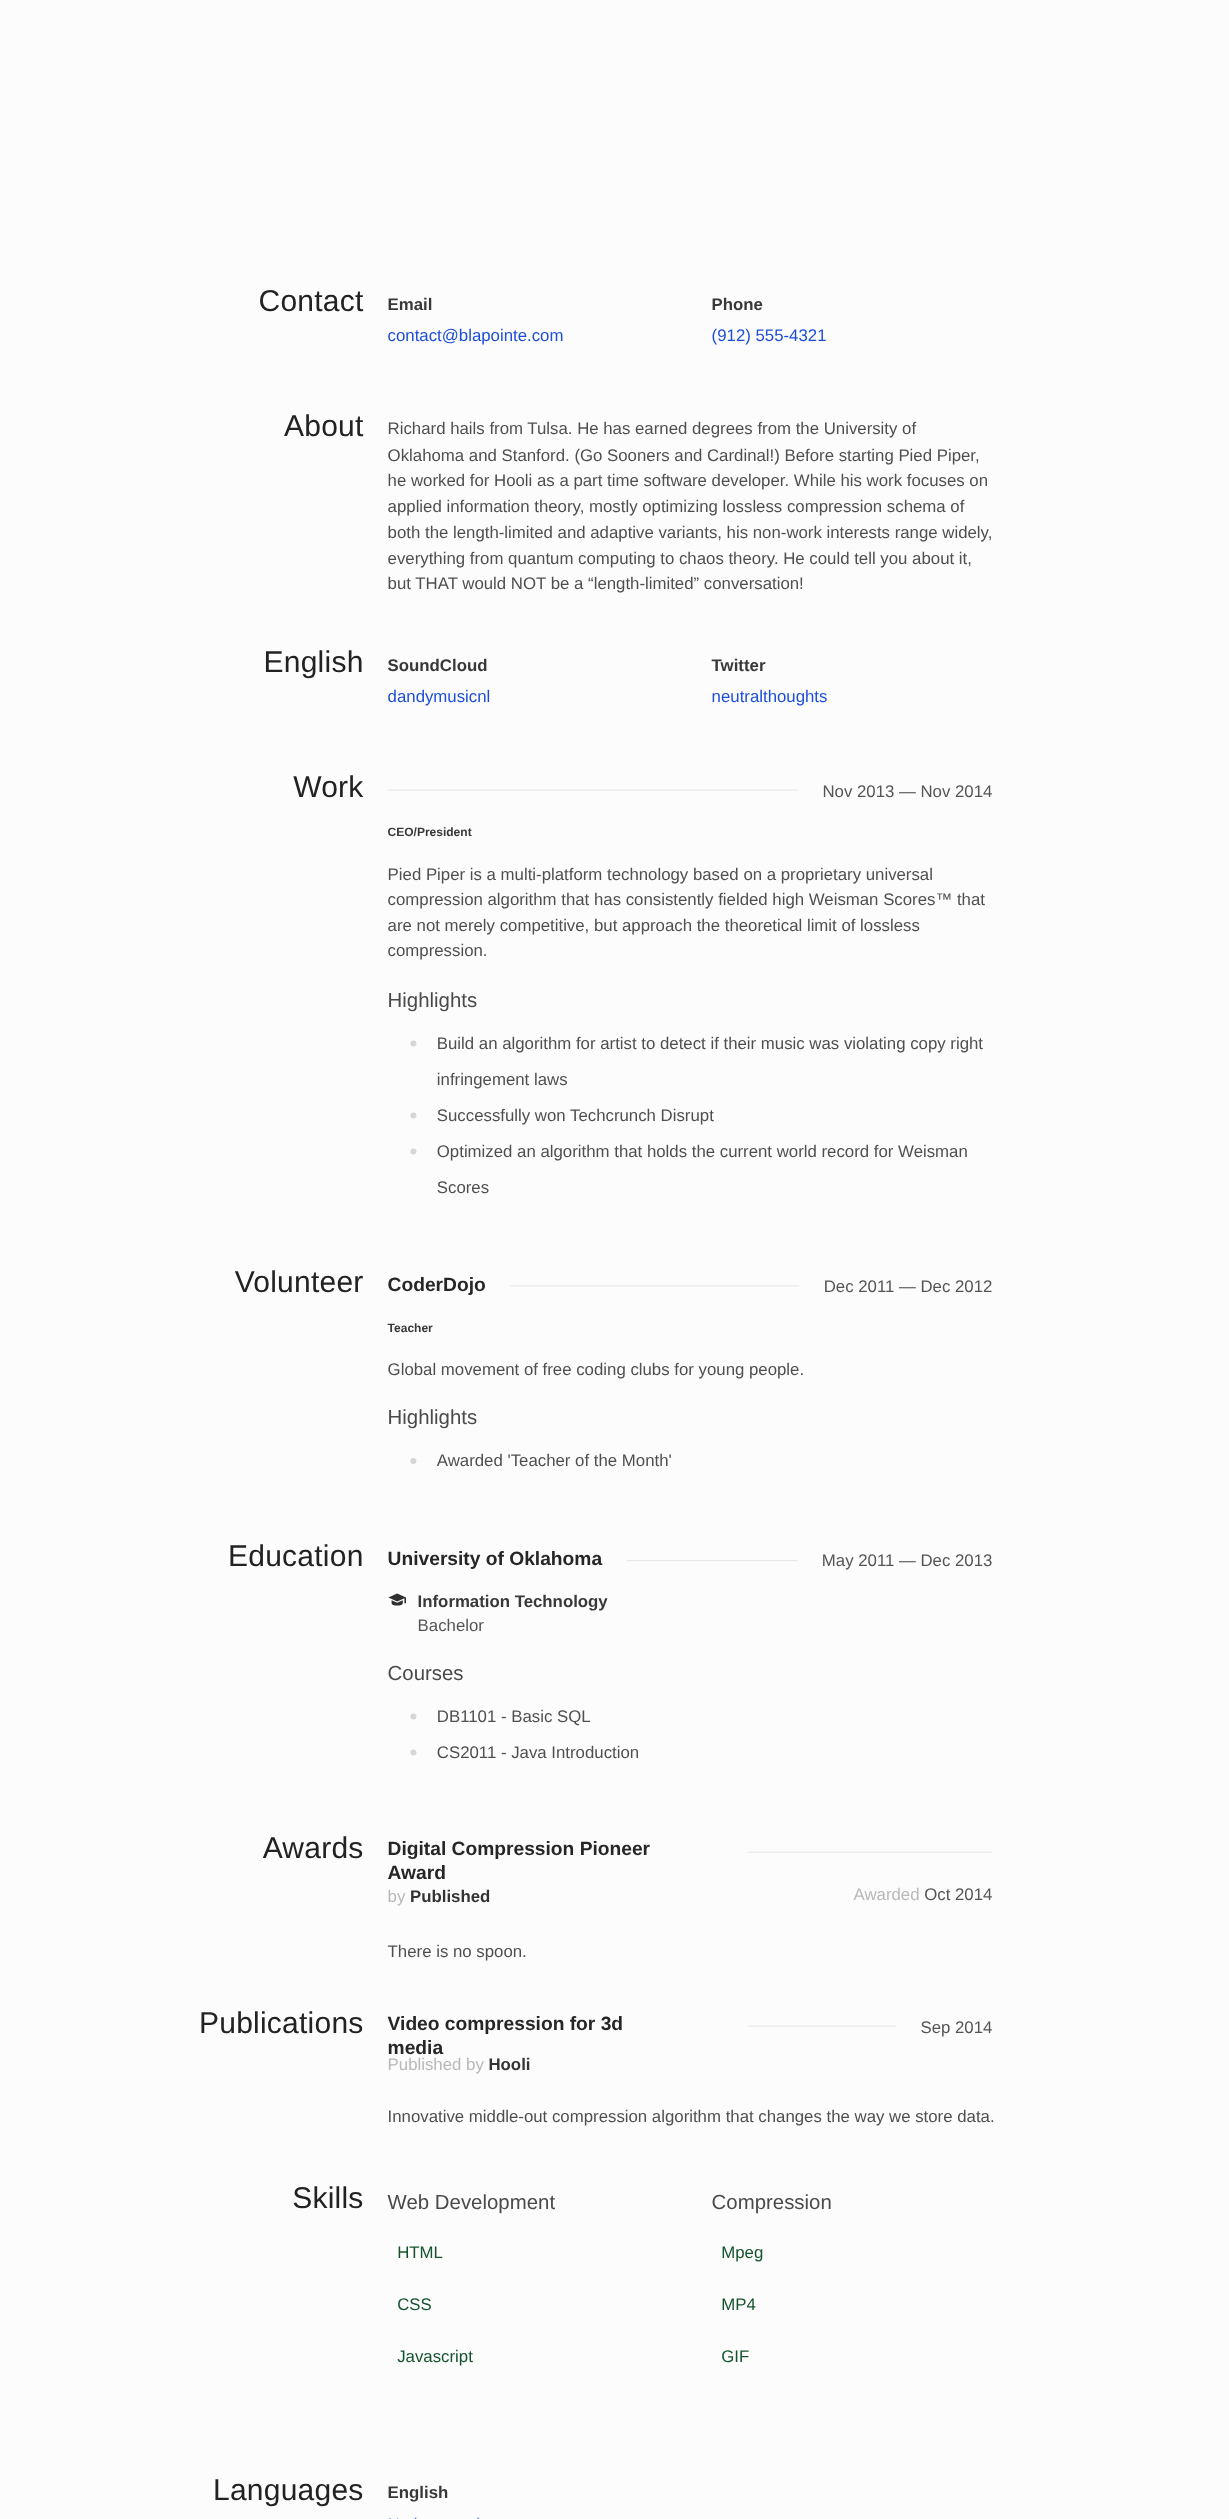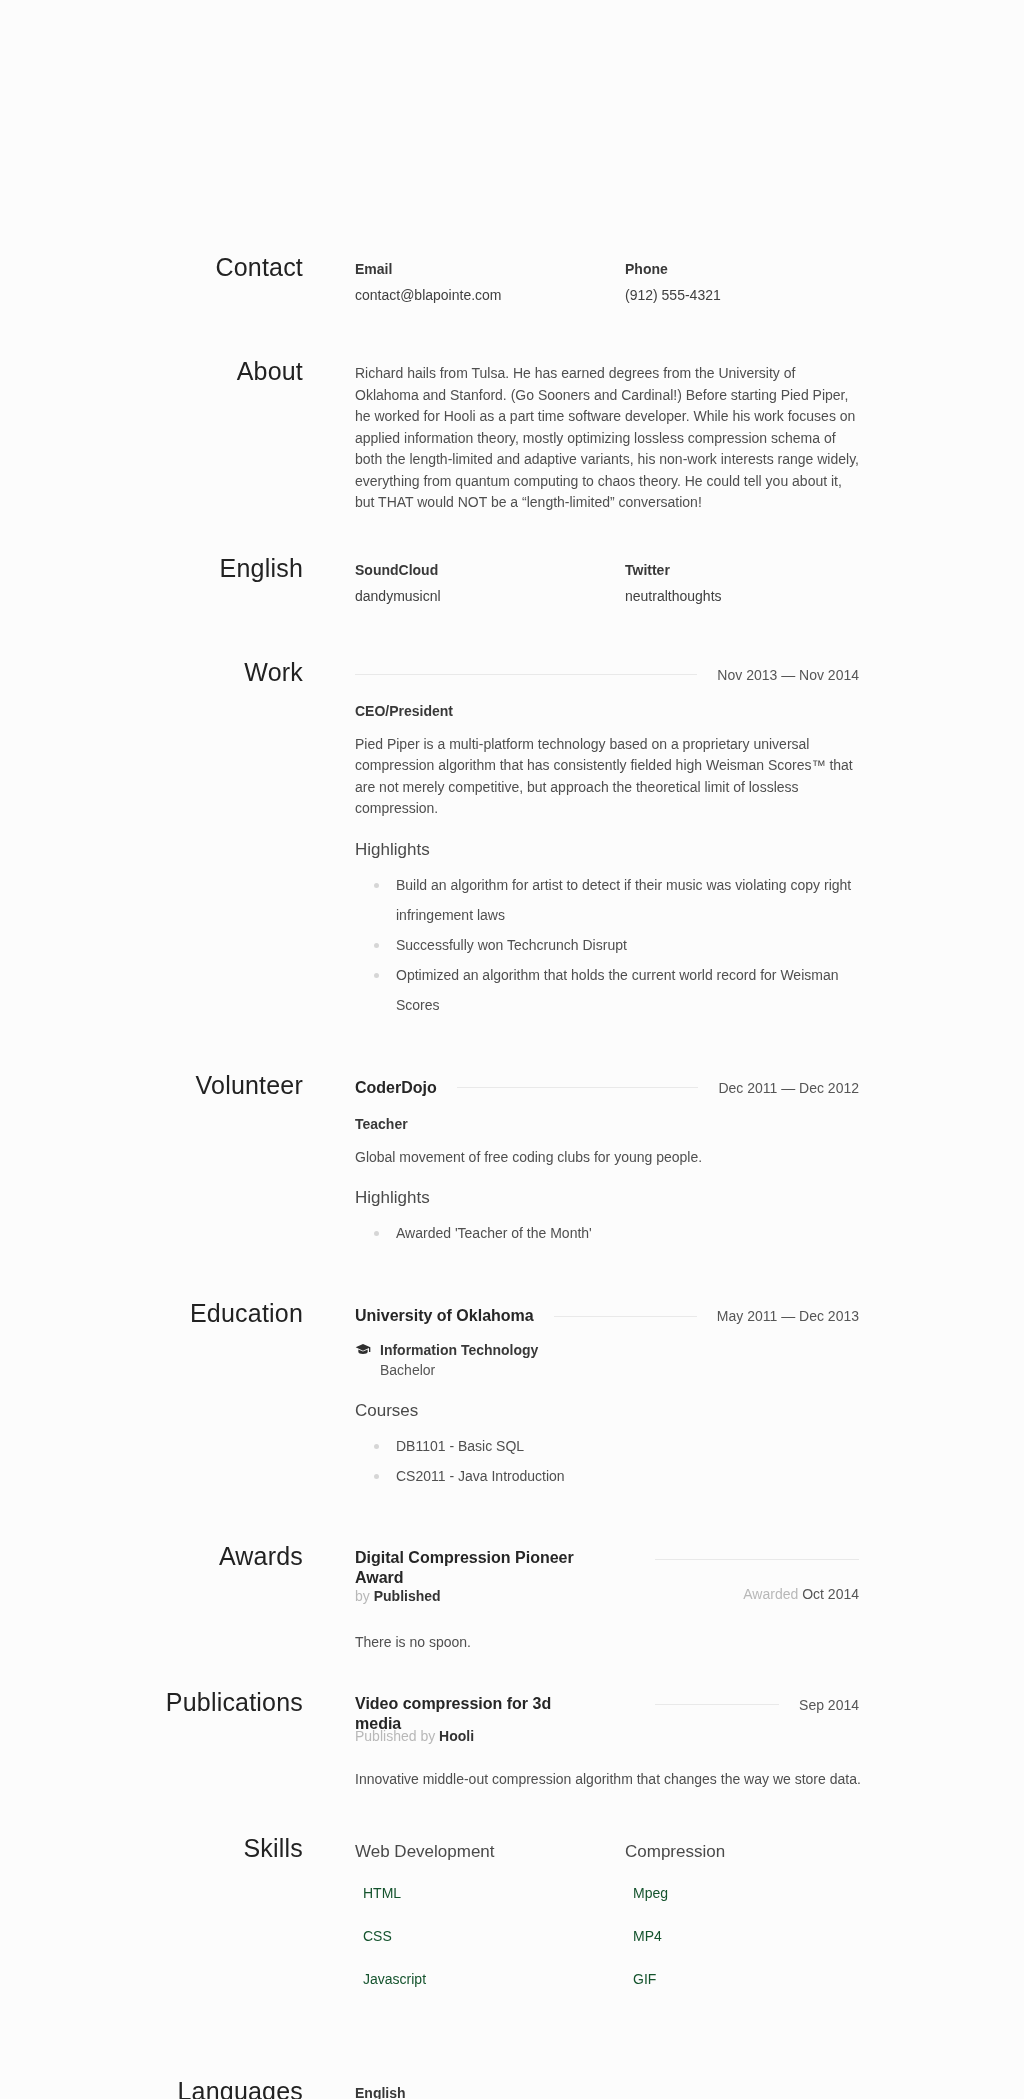--- a/index.html
+++ b/index.html
@@ -8,53 +8,52 @@
     width: 1024px; height: 2099px; overflow: hidden;
     background: #fcfcfc;
     font-family: "Liberation Sans", sans-serif;
     color: #4a4a4a;
   }
   .resume { padding: 243px 0 0 47px; }
 
   .sec {
     display: grid;
     grid-template-columns: 256px 504px;
-    column-gap: 52px;
+    column-gap: 20px;
     margin-bottom: 57px;
-    margin-top: 16px;
   }
   .sec-title {
     margin: -7px 0 0 0;
     text-align: right;
     font-size: 25px;
     font-weight: 400;
     color: #222;
     line-height: 1.2;
     letter-spacing: 0.2px;
   }
 
   
   .grid2 { display: grid; grid-template-columns: 250px 250px; column-gap: 20px; }
   .field-label { font-size: 14px; font-weight: 700; color: #383838; line-height: 21px; }
-  .field-value { font-size: 14px; color: #404040; line-height: 21px; margin-top: 5px; }
+  .field-value { font-size: 14px; color: #1d4ed8; line-height: 21px; margin-top: 5px; }
 
   .body-text { margin: 0; font-size: 14px; line-height: 21.5px; color: #4f4f4f; }
 
   
   .entry-row { display: flex; align-items: center; gap: 20px; height: 22px; }
   .entry-name {
     margin: 0; font-size: 16px; font-weight: 700; color: #262626;
     line-height: 20px; white-space: nowrap;
   }
   .name-box { width: 280px; height: 22px; align-self: flex-start; position: relative; z-index: 2; }
   .name-box .entry-name { white-space: normal; width: 240px; position: relative; z-index: 2; }
   .rule { flex: 1; height: 0; border-top: 1px solid #e9e9e9; }
   .entry-date { font-size: 14px; color: #555; white-space: nowrap; }
 
-  .position { margin: 15px 0 0 0; font-size: 14px; font-weight: 700; color: #383838; line-height: 20px; }
+  .position { margin: 15px 0 0 0; font-size: 10px; font-weight: 700; color: #383838; line-height: 20px; }
   .entry-summary { margin: 13px 0 0 0; font-size: 14px; line-height: 21.5px; color: #4f4f4f; }
   .oneline { white-space: nowrap; }
 
   .subhead { margin: 18px 0 0 0; font-size: 17px; font-weight: 400; color: #4a4a4a; line-height: 24px; }
 
   ul.dotlist { list-style: none; margin: 8px 0 0 0; padding: 0 0 0 19px; }
   ul.dotlist li { position: relative; padding-left: 22px; font-size: 14px; line-height: 30px; color: #4f4f4f; }
   ul.dotlist li::before {
     content: ""; position: absolute; left: 0; top: 13px;
     width: 5px; height: 5px; border-radius: 50%; background: #d6d6d6;

